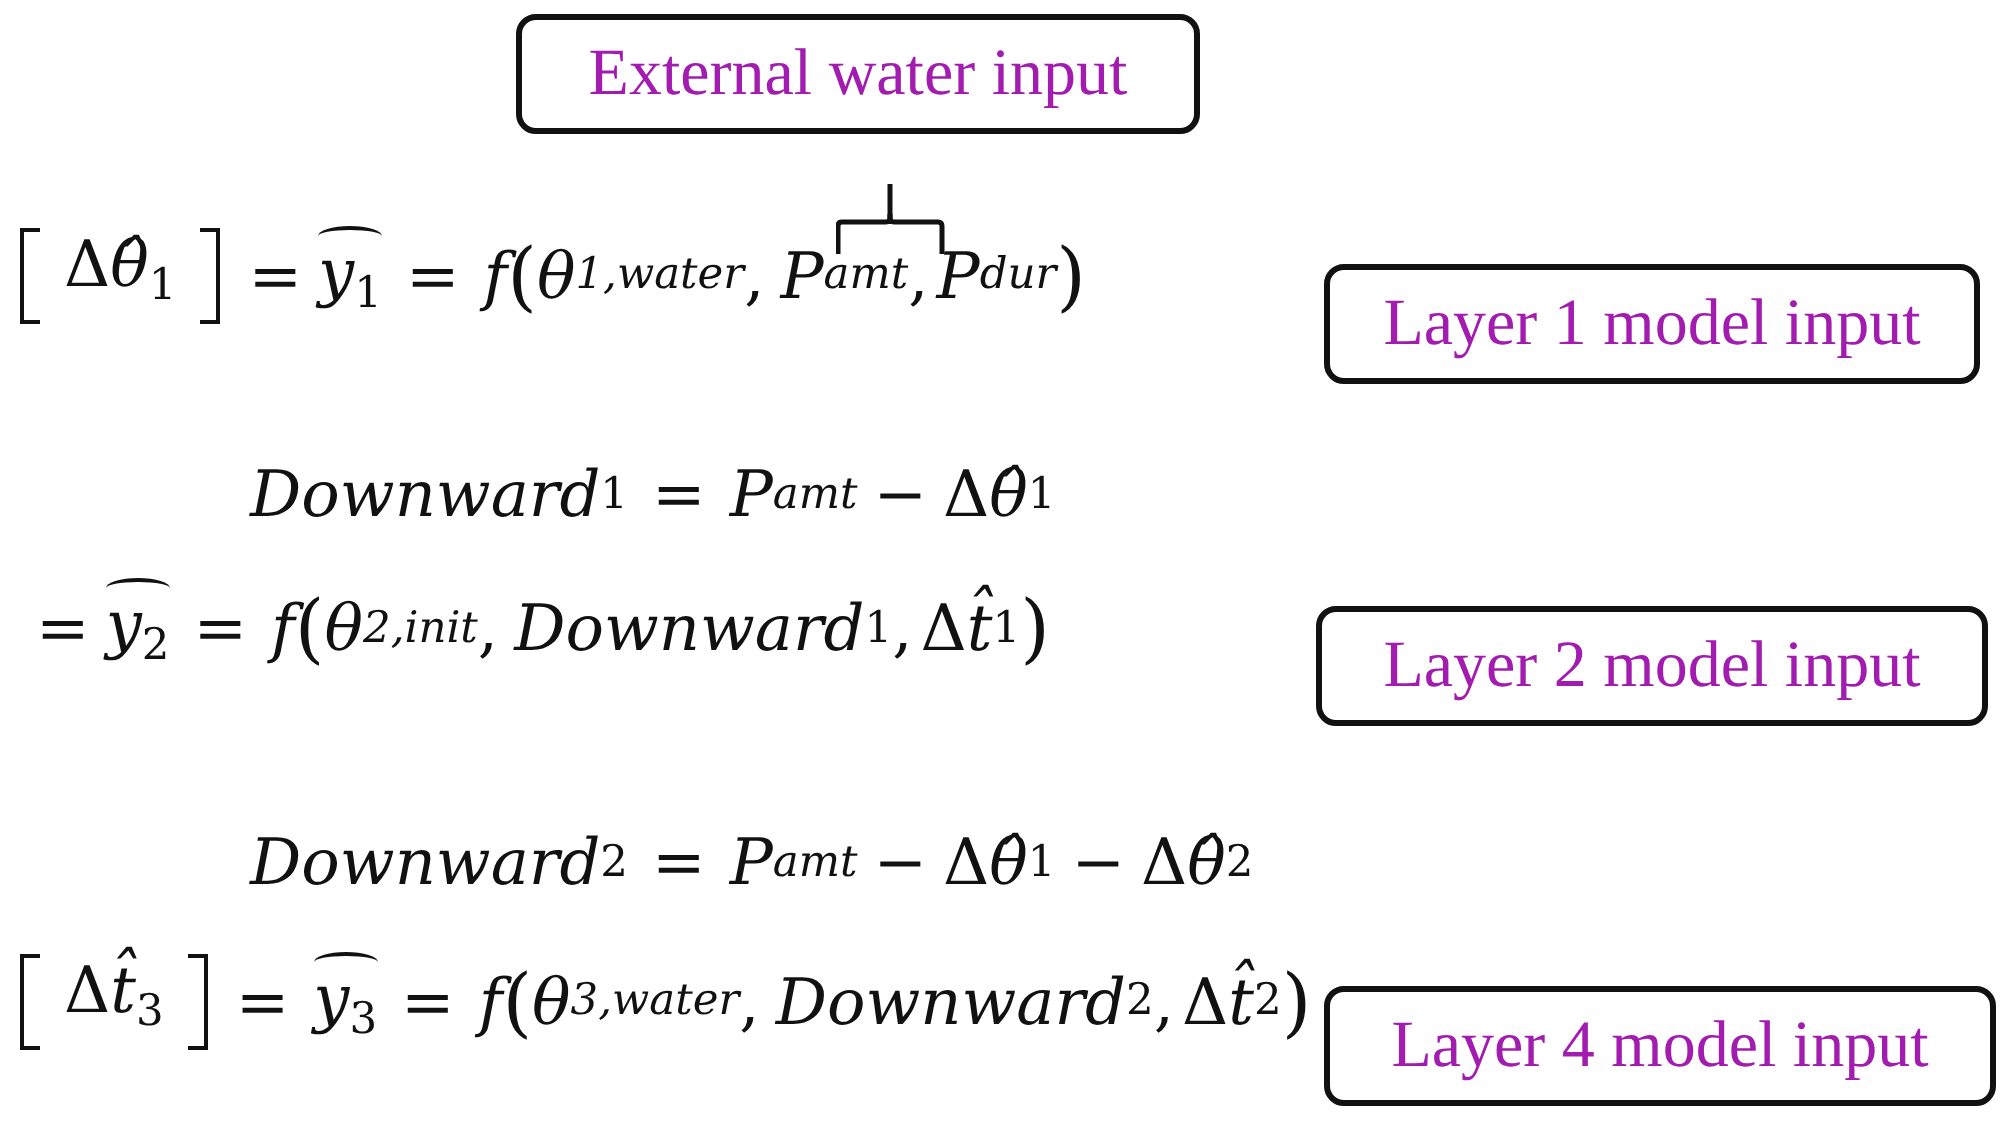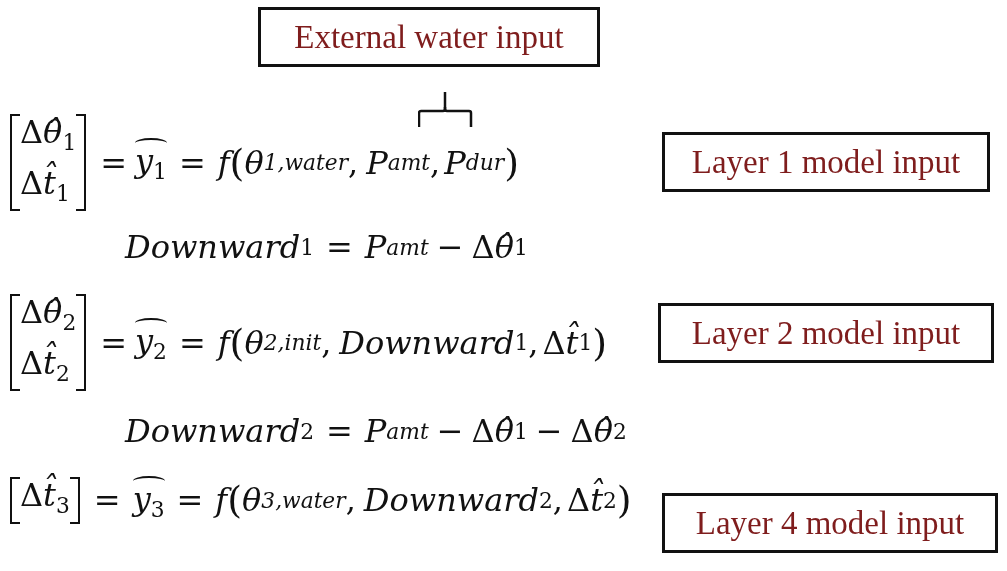--- a/index.html
+++ b/index.html
@@ -1,26 +1,26 @@
 <!DOCTYPE html>
 <html><head>
 <meta charset="utf-8">
 <style>
   html, body { margin:0; padding:0; background:#ffffff; }
   body { width:1007px; height:571px; position:relative; overflow:hidden; color:#111; }
   .math { font-family: "DejaVu Serif", "Liberation Serif", serif; font-style:italic; }
   .up { font-style:normal; }
   .box {
-    position:absolute; border:3px solid #111; border-radius:0; background:#fff;
+    position:absolute; border:3px solid #111; border-radius:10px; background:#fff;
     display:flex; align-items:center; justify-content:center;
-    font-family:"Liberation Serif","DejaVu Serif",serif; font-size:33px; color:#7f1d1d;
+    font-family:"Liberation Serif","DejaVu Serif",serif; font-size:33px; color:#a21caf;
     box-sizing:border-box;
   }
   .eq { position:absolute; font-size:32px; white-space:nowrap; display:flex; align-items:center; }
-  .matrix { display:inline-flex; flex-direction:column; position:relative; padding:0 10px; line-height:40px; margin-right:6px;}
+  .matrix { display:inline-flex; flex-direction:column; position:relative; padding:0 22px; line-height:40px; margin-right:6px;}
   .matrix::before, .matrix::after {
     content:""; position:absolute; top:2px; bottom:2px; width:8px; border:2px solid #111;
   }
   .matrix::before { left:0; border-right:none; }
   .matrix::after { right:0; border-left:none; }
   sub { font-size:0.68em; vertical-align:-0.3em; }
   .widehat { position:relative; display:inline-block; }
   .widehat::before { content:""; position:absolute; left:0; right:0; top:-4px; height:8px;
      border-top:2px solid #111; border-radius:50% 50% 0 0; }
   .brace { position:absolute; left:418px; top:107px; width:55px; height:20px; }
@@ -35,21 +35,20 @@
 <svg class="brace" viewBox="0 0 55 20">
   <path d="M1 20 L1 6 Q1 4 3 4 L25 4 Q27 4 27 2 L27 -6 M27 2 Q27 4 29 4 L51 4 Q53 4 53 6 L53 20" fill="none" stroke="#111" stroke-width="2.5"></path>
 </svg>
 <svg style="position:absolute;left:440px;top:92px;width:10px;height:20px;">
   <line x1="5" y1="0" x2="5" y2="20" stroke="#111" stroke-width="2.5"></line>
 </svg>
 
 <div class="eq math" style="left:10px; top:112px;">
   <span class="matrix">
     <span><span class="up">Δ</span><span>θ̂</span><sub class="up">1</sub></span>
-    <span><span class="up">Δ</span><span>t̂</span><sub class="up">1</sub></span>
   </span>
   <span class="up" style="margin:0 8px;">=</span>
   <span class="widehat"><span>y</span><sub class="up">1</sub></span>
   <span class="up" style="margin:0 12px;">=</span>
   <span>f</span>
     <span class="up" style="font-size:38px;">(</span>
   <span>θ</span>
     <sub>1,water</sub>
     <span class="up" style="margin-right:8px;">,</span>
   <span>P</span>
@@ -70,24 +69,20 @@
   <span class="up" style="margin:0 12px;">=</span>
   <span>P</span>
     <sub>amt</sub>
   <span class="up" style="margin:0 8px;">−</span>
   <span class="up">Δ</span>
     <span>θ̂</span>
     <sub class="up">1</sub>
 </div>
 
 <div class="eq math" style="left:10px; top:292px;">
-  <span class="matrix">
-    <span><span class="up">Δ</span><span>θ̂</span><sub class="up">2</sub></span>
-    <span><span class="up">Δ</span><span>t̂</span><sub class="up">2</sub></span>
-  </span>
   <span class="up" style="margin:0 8px;">=</span>
   <span class="widehat"><span>y</span><sub class="up">2</sub></span>
   <span class="up" style="margin:0 12px;">=</span>
   <span>f</span>
     <span class="up" style="font-size:38px;">(</span>
   <span>θ</span>
     <sub>2,init</sub>
     <span class="up" style="margin-right:8px;">,</span>
   <span>Downward</span>
     <sub class="up">1</sub>

